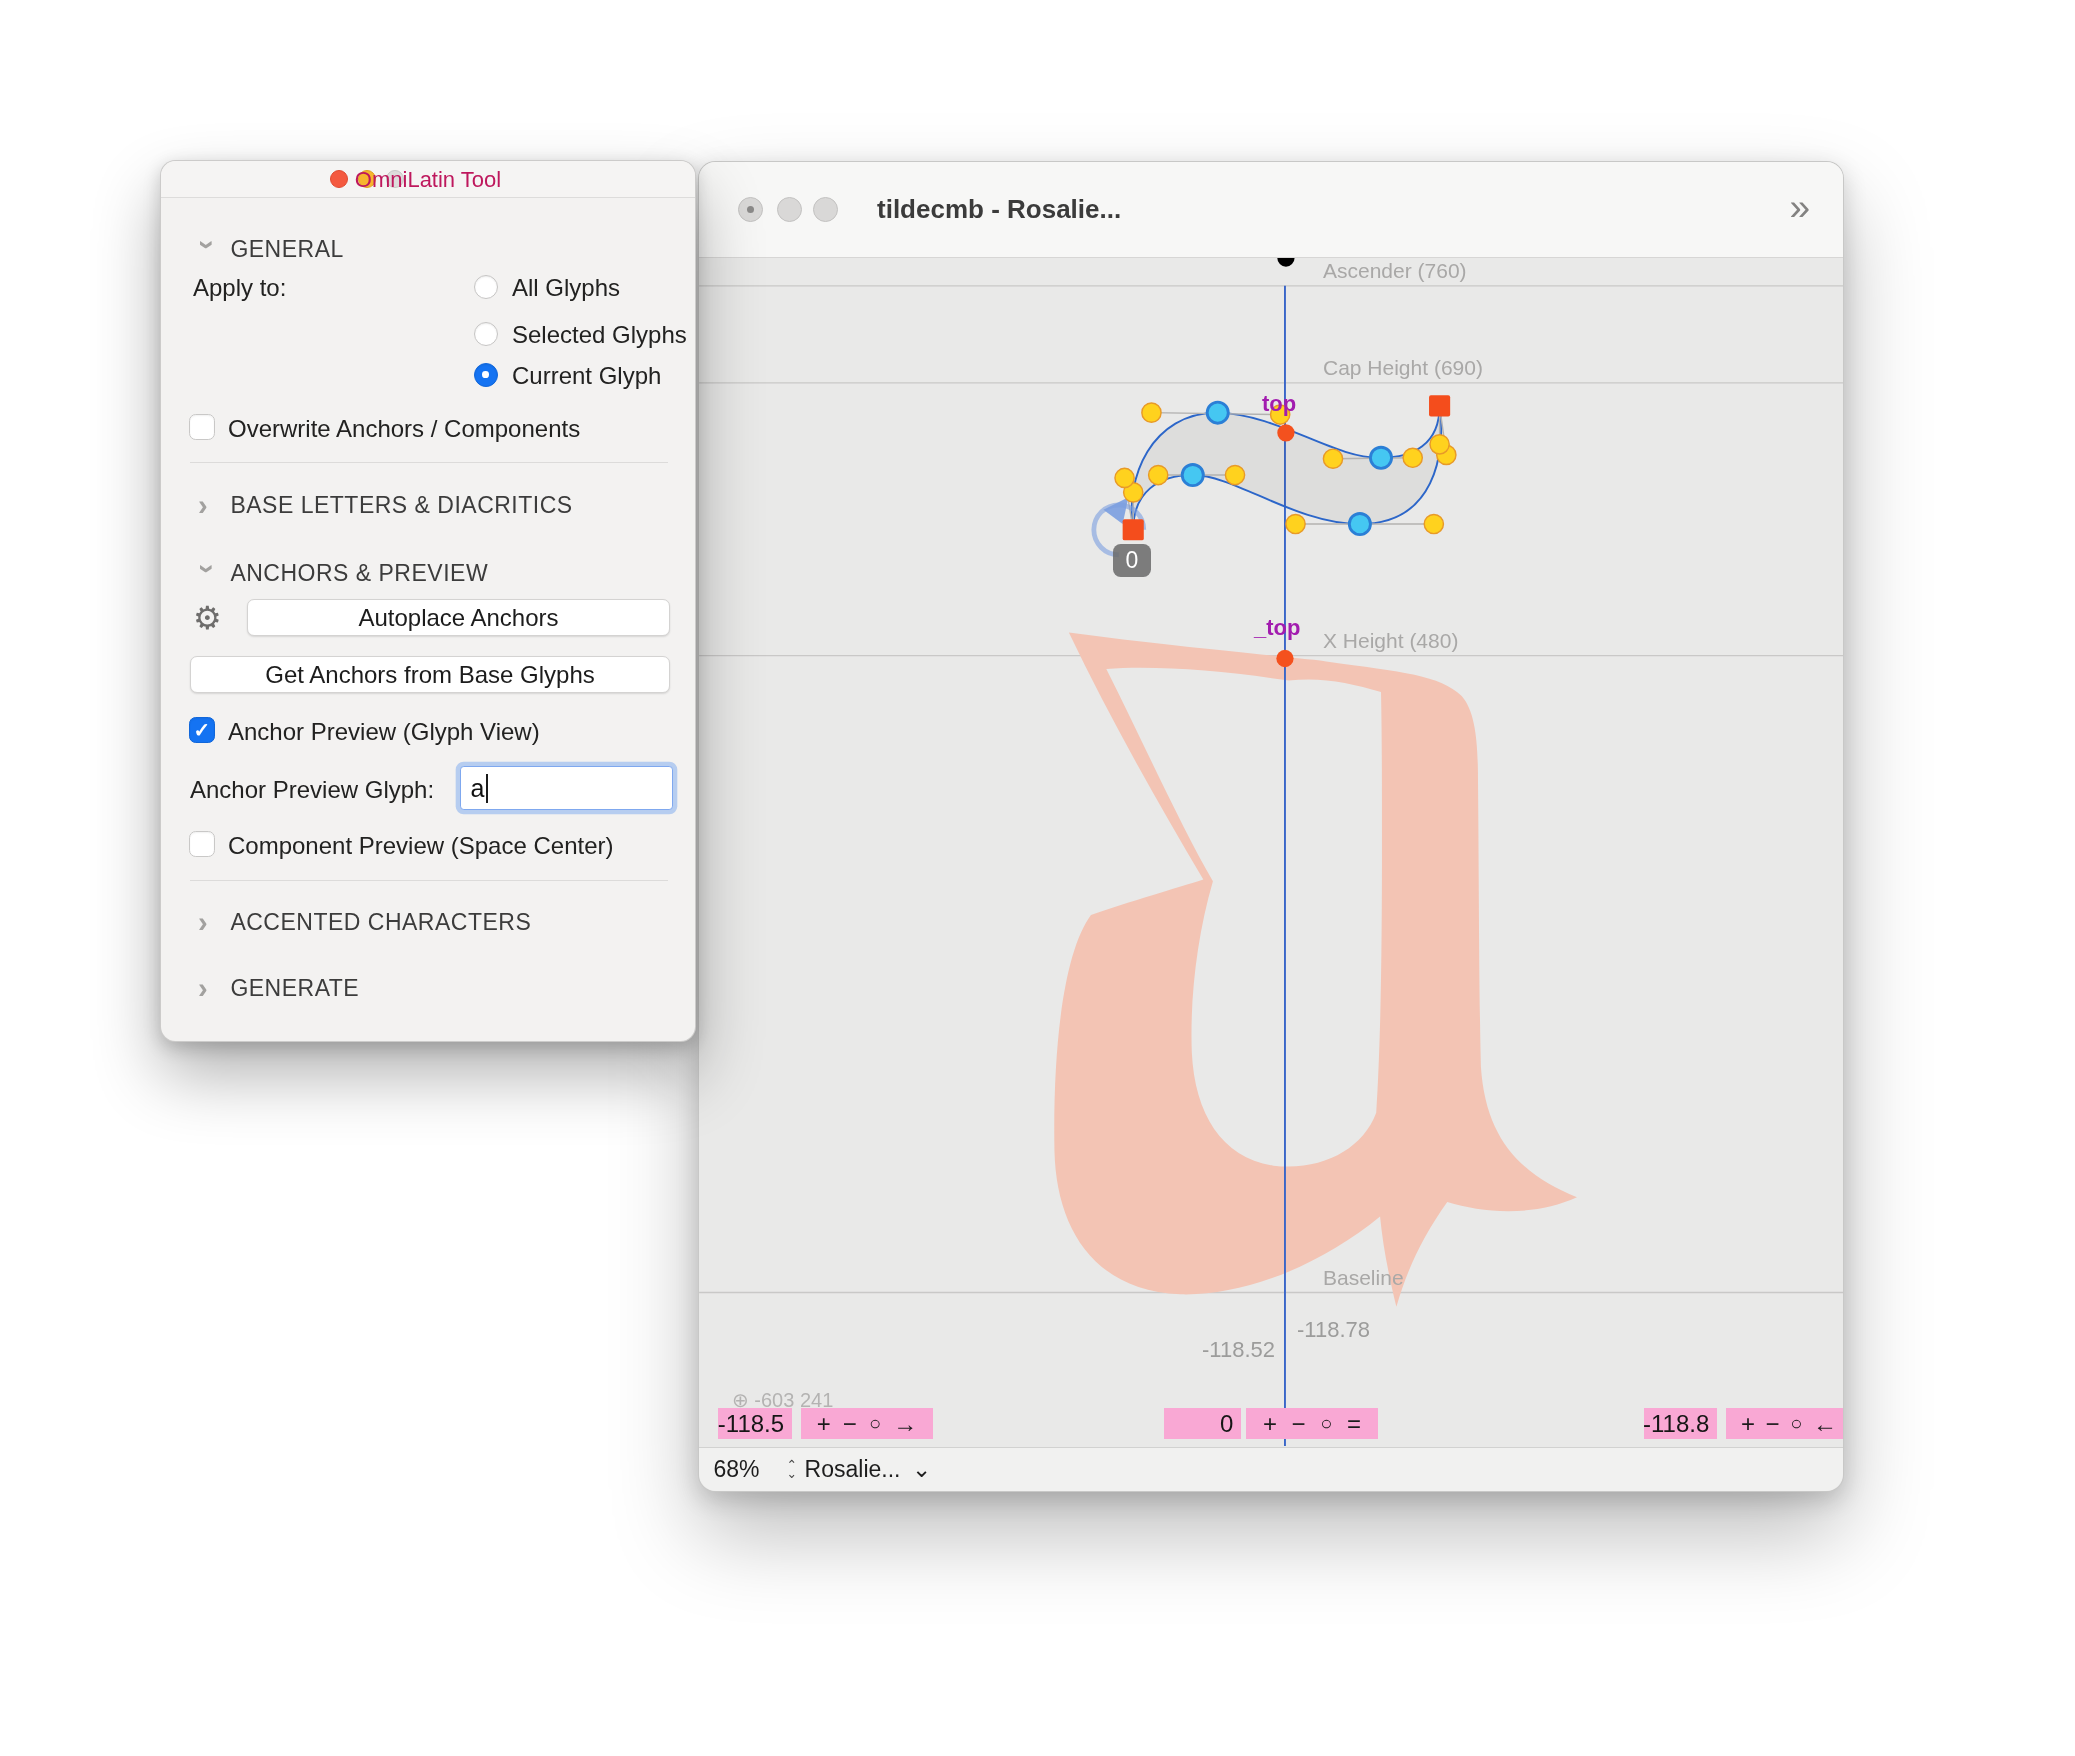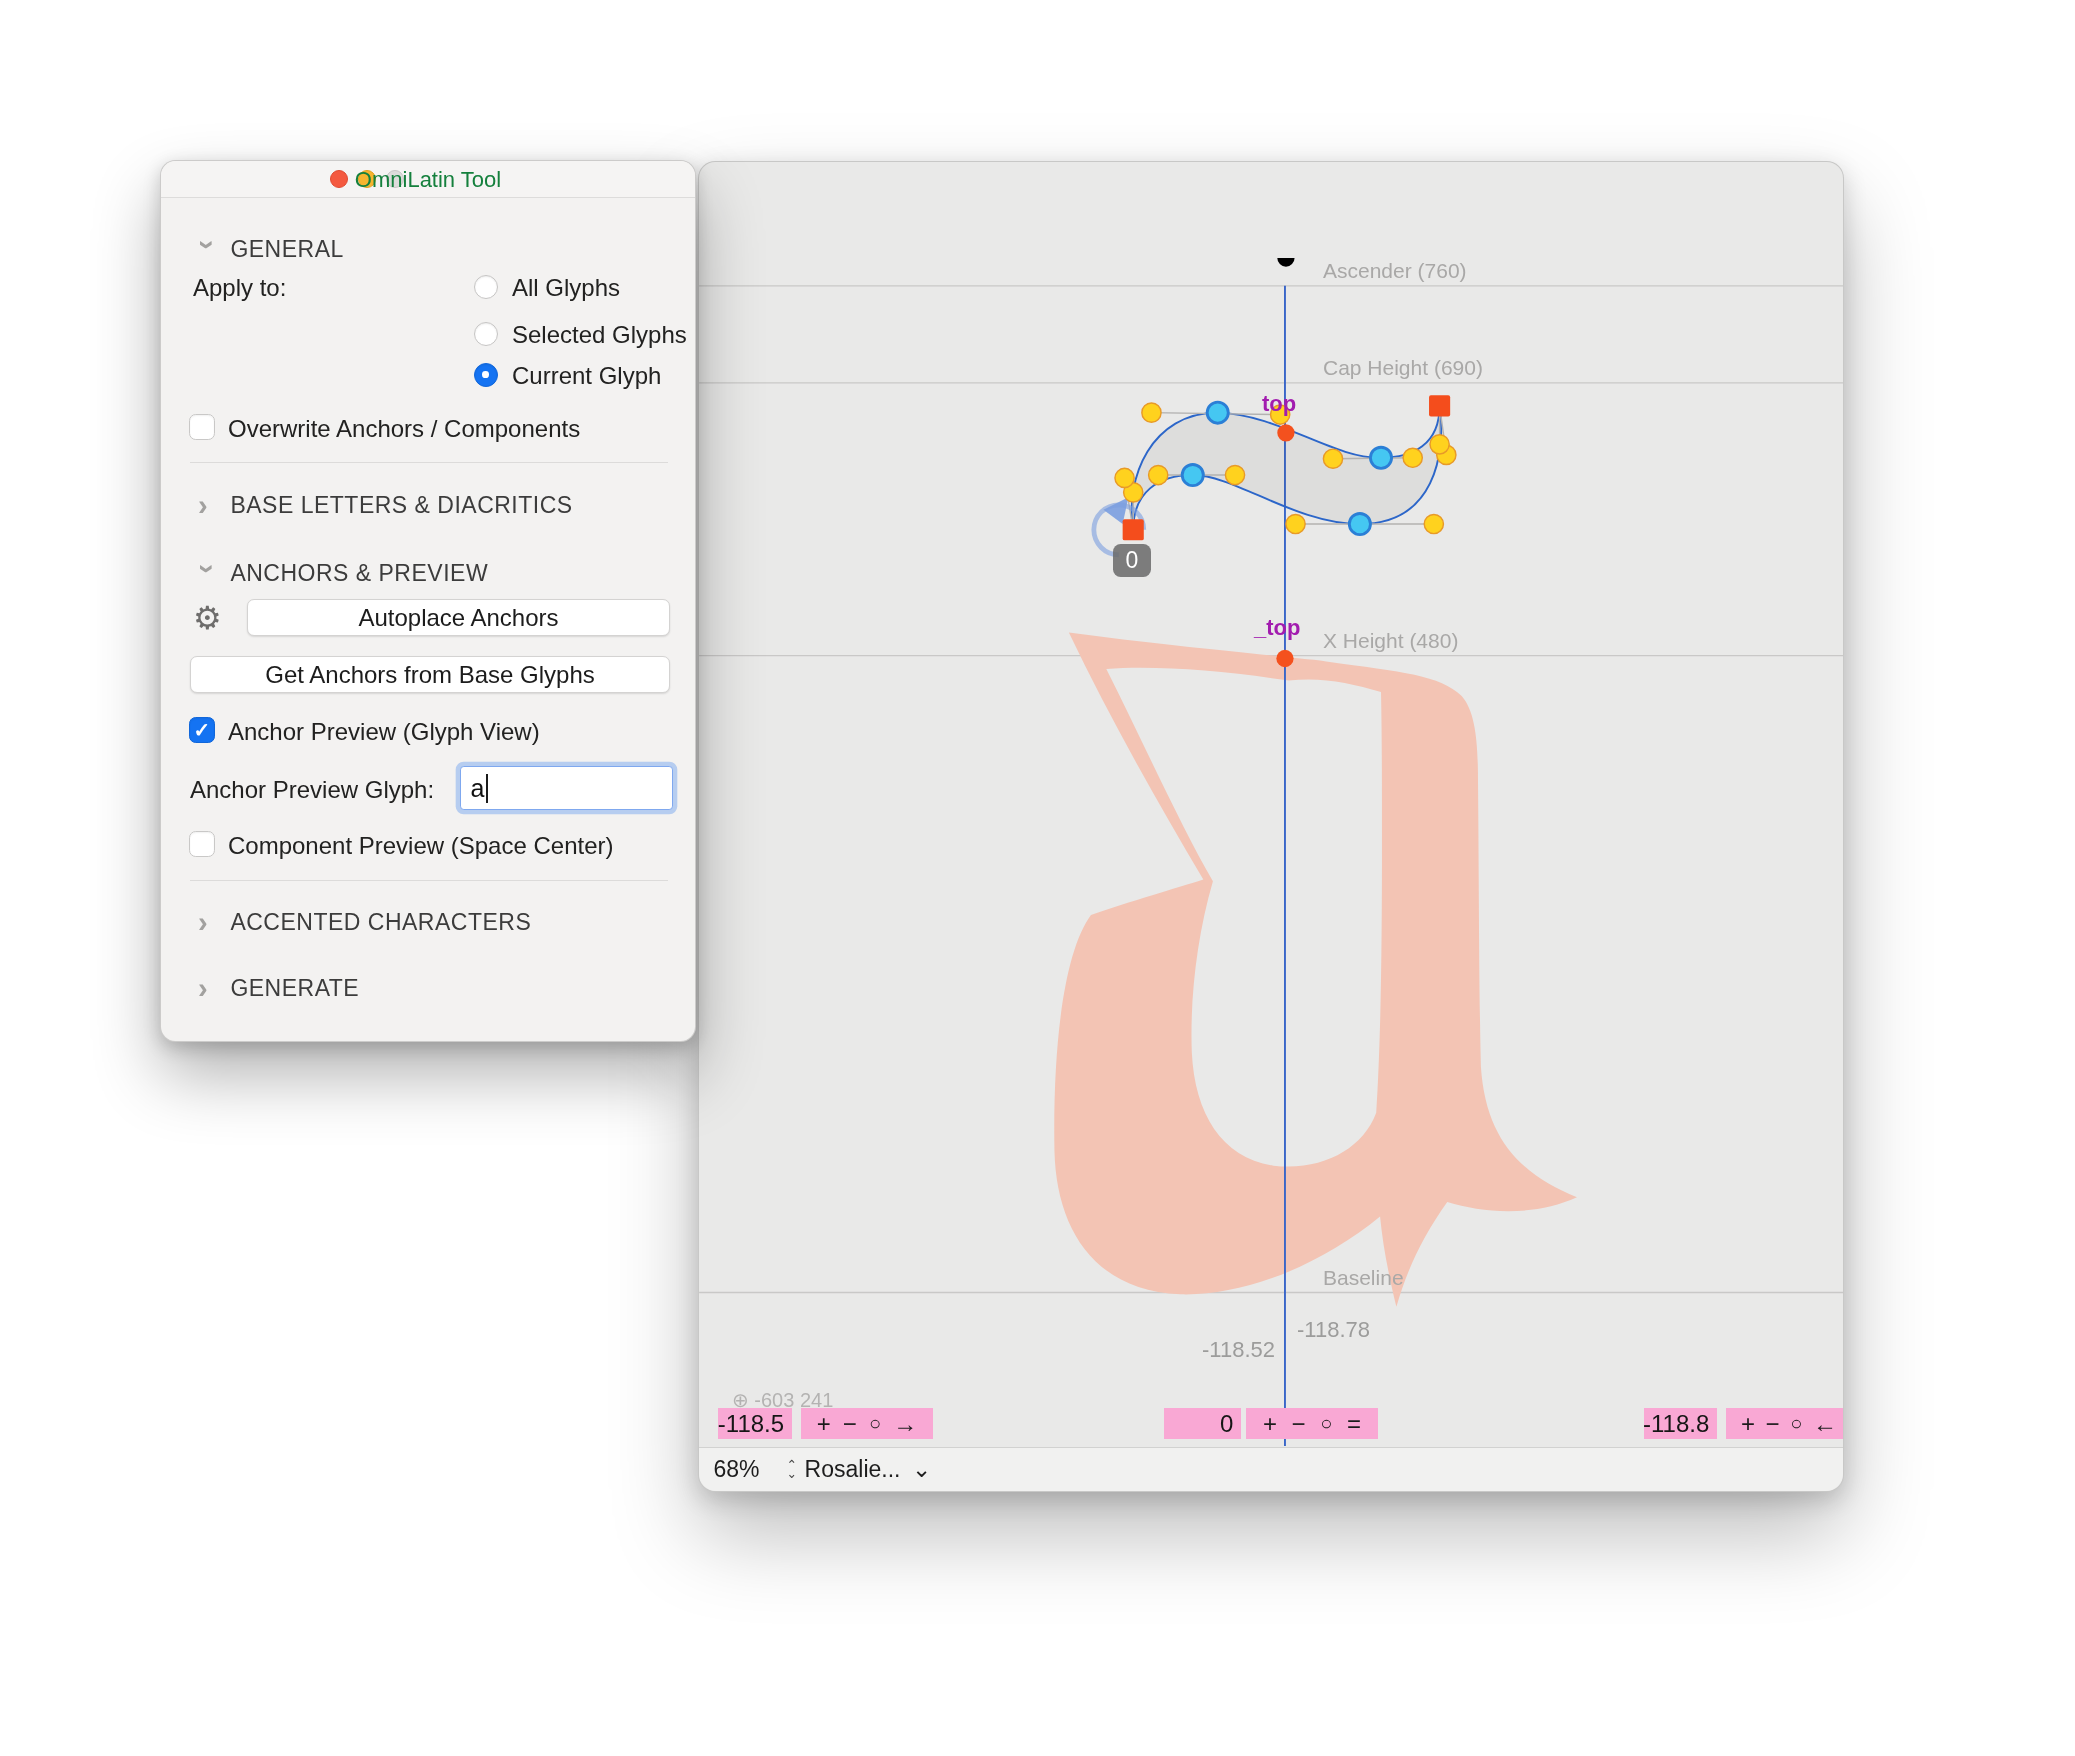--- a/index.html
+++ b/index.html
@@ -6,21 +6,21 @@
   body { background:#ffffff; font-family:"Liberation Sans", sans-serif; }
   .stage { position:relative; width:2075px; height:1756px; background:#ffffff; overflow:hidden; }
 
   
   .panel { position:absolute; left:160px; top:160px; width:536px; height:882px;
     background:#f3f2f1; border:1px solid rgba(0,0,0,0.16); border-radius:15.4px;
     box-shadow:0 33px 67px rgba(0,0,0,0.30), 0 5.8px 17.3px rgba(0,0,0,0.18); z-index:3; }
   .panel-titlebar { position:absolute; left:0; top:0; right:0; height:37px;
     border-bottom:1px solid #dddcdb; border-radius:15.4px 15.4px 0 0; background:#f5f4f3; }
   .panel-title { position:absolute; left:0; right:0; top:0; height:37px; line-height:37px;
-    text-align:center; font-size:22px; color:#15803d; }
+    text-align:center; font-size:22px; color:#be185d; }
   .tl { position:absolute; top:9px; width:18px; height:18px; border-radius:50%; }
   .tl.red    { left:169px; background:#f4593f; border:1px solid #e04a31; }
   .tl.yellow { left:197px; background:#f7b52e; border:1px solid #e0a020; }
   .tl.gray   { left:225px; background:#dddcdb; border:1px solid #c8c7c6; }
 
   .sec-header { position:absolute; left:37px; display:flex; align-items:center; gap:13.4px;
     font-size:23px; color:#3c3c3c; letter-spacing:0.5px; cursor:default; }
   .chev { color:#a2a19f; font-size:29px; font-weight:bold; line-height:23px; width:19px; display:inline-block; }
   .chev.open { transform:rotate(90deg); }
 
@@ -149,20 +149,29 @@
       <span>ACCENTED CHARACTERS</span>
     </div>
 
     <div class="sec-header" style="top:814px;">
       <span class="chev">›</span>
       <span>GENERATE</span>
     </div>
   </div>
 
   <div class="gwin">
+    <div class="gwin-titlebar">
+      <span class="gtl" style="left:39px;">
+          <span class="dot"></span>
+        </span>
+      <span class="gtl" style="left:78px;"></span>
+      <span class="gtl" style="left:114px;"></span>
+      <div class="gwin-title">tildecmb - Rosalie...</div>
+      <div class="overflow-btn">»</div>
+    </div>
 
     <div class="canvas">
       <svg id="editor-svg" width="1146" height="1190" viewBox="0 0 1193 1239">
         <g id="g-metrics">
             <line x1="0" x2="1193" y1="29" y2="29" stroke="#c9c8c7" stroke-width="1.5"></line>
             <line x1="0" x2="1193" y1="130" y2="130" stroke="#c9c8c7" stroke-width="1.5"></line>
             <line x1="0" x2="1193" y1="414" y2="414" stroke="#c9c8c7" stroke-width="1.5"></line>
             <line x1="0" x2="1193" y1="1077" y2="1077" stroke="#c9c8c7" stroke-width="1.5"></line>
           </g>
         <path id="preview-path" fill-rule="evenodd" d="M385,390 C488,404 593,413 653,420 C733,431 771,434 794,456 C809,473 811,507 811,547 C812,647 812,762 814,842 C819,917 855,954 914,978 C870,998 818,995 779,983 C754,1018 737,1053 726,1092 C718,1059 712,1029 709,998 C647,1049 567,1081 501,1079 C409,1075 372,1008 370,930 C368,820 380,722 408,684 C448,670 497,656 525,647 C478,568 427,478 385,390 Z M424,428 C465,510 502,592 535,649 C518,707 511,772 513,827 C516,892 545,937 598,945 C648,951 691,928 705,890 C710,812 711,712 711,612 C711,557 711,500 710,452 C678,442 646,436 614,440 C548,430 476,424 424,428 Z" fill="#f3c4b4"></path>

